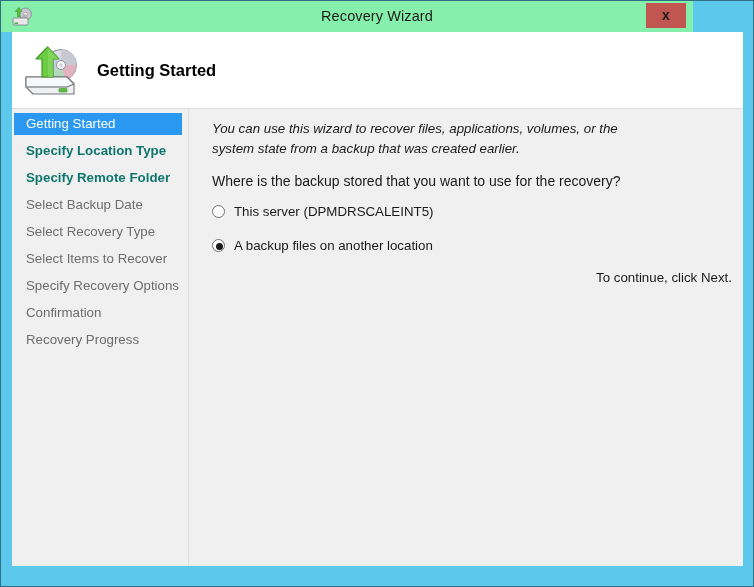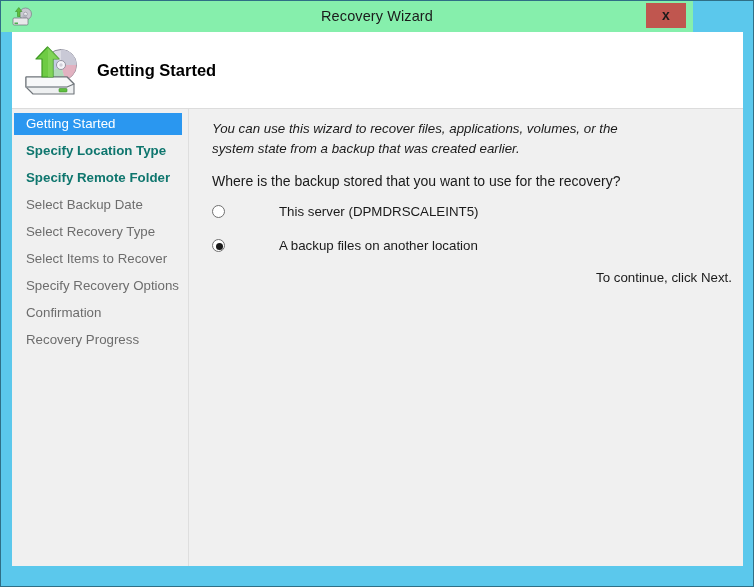--- a/index.html
+++ b/index.html
@@ -154,21 +154,20 @@
     color: #1a1a1a;
     line-height: 17px;
     margin-bottom: 11px;
   }
   .radio-row {
     display: flex;
     align-items: center;
     height: 20px;
     margin-bottom: 14px;
     cursor: pointer;
-    gap: 45px;
   }
   .radio-mark {
     width: 13px;
     height: 13px;
     border-radius: 50%;
     border: 1px solid #707070;
     background: #ffffff;
     margin-right: 9px;
     flex: 0 0 auto;
     position: relative;

